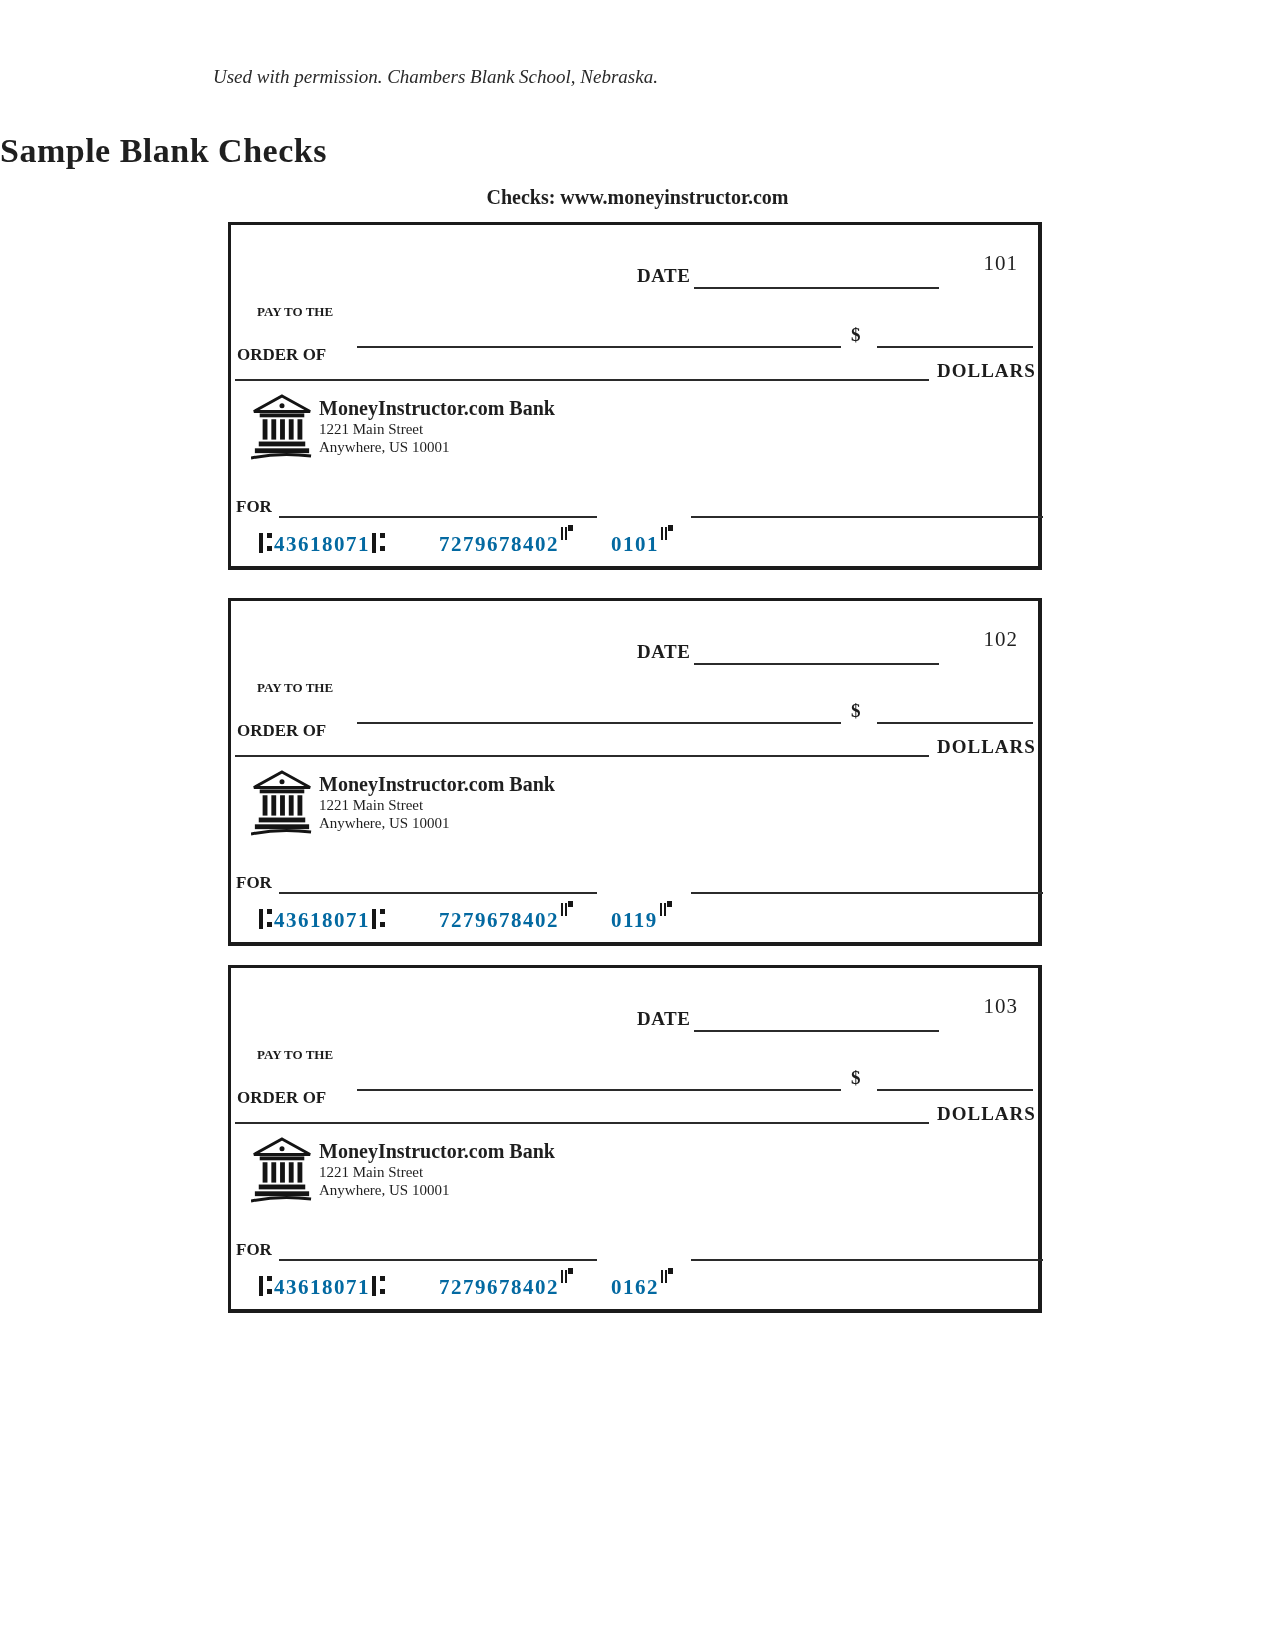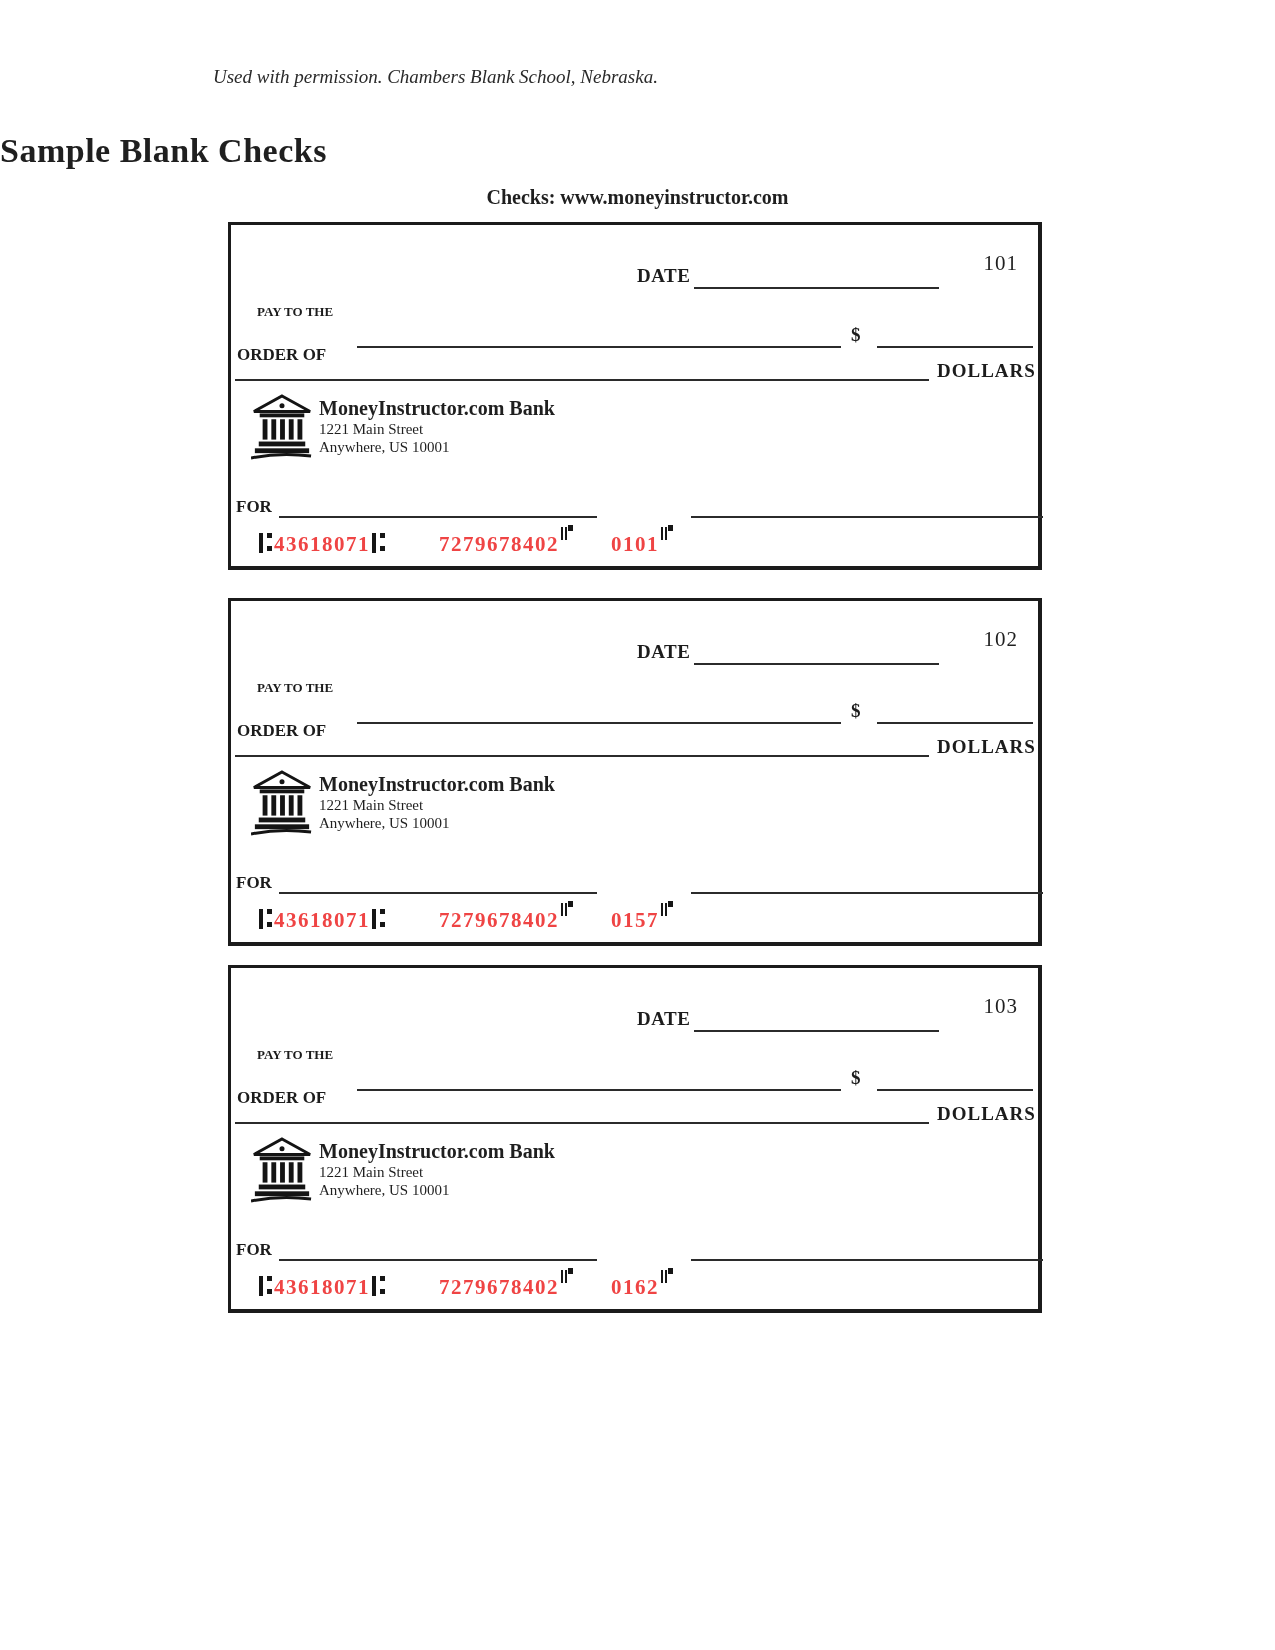--- a/index.html
+++ b/index.html
@@ -44,21 +44,21 @@
   .bank-block { position:absolute; left:20px; top:168px; display:flex; }
   .bank-logo  { width:62px; height:68px; flex:0 0 62px; }
   .bank-text  { margin-left:6px; padding-top:4px; }
   .bank-name  { font-size:20px; font-weight:bold; }
   .bank-addr  { font-size:15px; line-height:18px; }
   .for-lbl    { left:5px;  top:272px; font-size:17px; }
   .memo-line  { left:48px; top:273px; width:318px; height:20px; }
   .sig-line   { left:460px; top:273px; width:352px; height:20px; }
   .micr-row {
     position:absolute; left:26px; top:300px;
-    font-size:21px; font-weight:bold; letter-spacing:1.5px; color:#ef4444;
+    font-size:21px; font-weight:bold; letter-spacing:1.5px; color:#0369a1;
     white-space:nowrap;
   }
   .micr-gap-a { display:inline-block; width:52px; }
   .micr-gap-b { display:inline-block; width:38px; }
   
   .m-transit { display:inline-block; position:relative; width:13px; height:20px; vertical-align:-2px; margin:0 2px; }
   .m-transit::before { content:""; position:absolute; left:0; top:0; width:4px; height:20px; background:#161616; }
   .m-transit::after  { content:""; position:absolute; right:0; top:0; width:5px; height:5px; background:#161616;
                        box-shadow:0 13px 0 #161616; }
   
@@ -145,21 +145,21 @@
     <div class="bank-text">
       <div class="bank-name">MoneyInstructor.com Bank</div>
       <div class="bank-addr">1221 Main Street</div>
       <div class="bank-addr">Anywhere, US 10001</div>
     </div>
   </div>
   <span class="lbl for-lbl">FOR</span>
   <div class="line memo-line"></div>
   <div class="line sig-line"></div>
   <div class="micr-row">
-    <span class="m-transit"></span><span>43618071</span><span class="m-transit"></span><span class="micr-gap-a"></span><span>7279678402</span><span class="m-onus"></span><span class="micr-gap-b"></span><span>0157</span><span class="m-onus"></span>
+    <span class="m-transit"></span><span>43618071</span><span class="m-transit"></span><span class="micr-gap-a"></span><span>7279678402</span><span class="m-onus"></span><span class="micr-gap-b"></span><span>0119</span><span class="m-onus"></span>
   </div>
 </div>
 
 <div class="check" style="top:965px">
   <div class="check-number">103</div>
   <span class="lbl date-lbl">DATE</span>
   <div class="line date-line"></div>
   <span class="lbl pay-lbl">PAY TO THE</span>
   <span class="lbl order-lbl">ORDER OF</span>
   <div class="line payee-line"></div>

